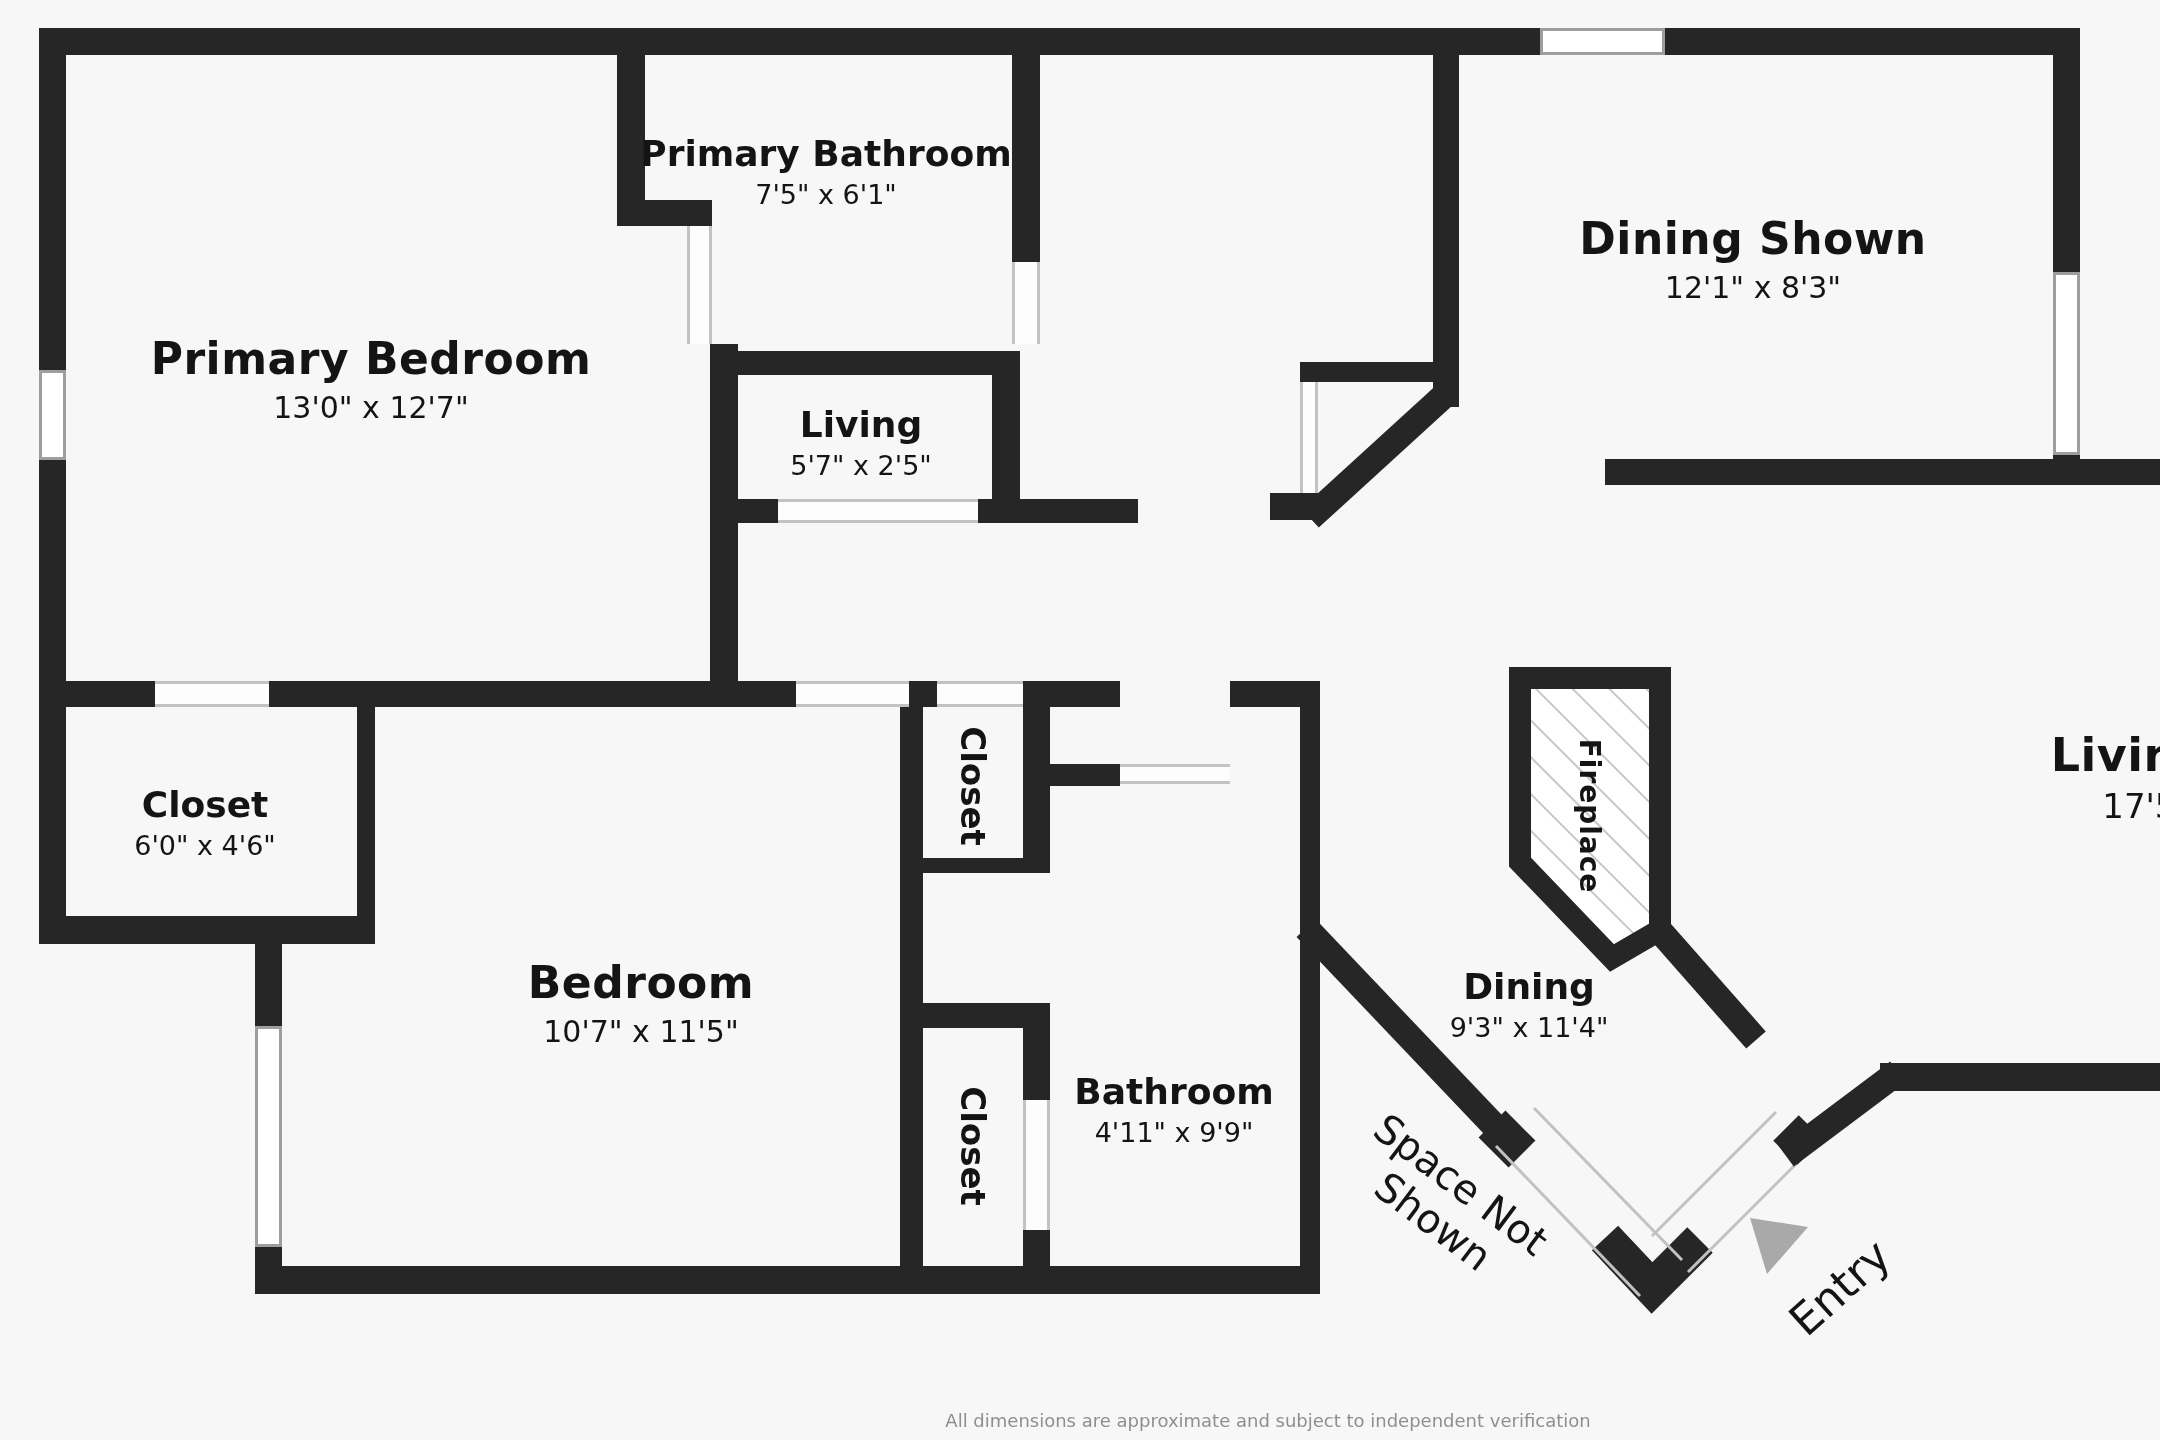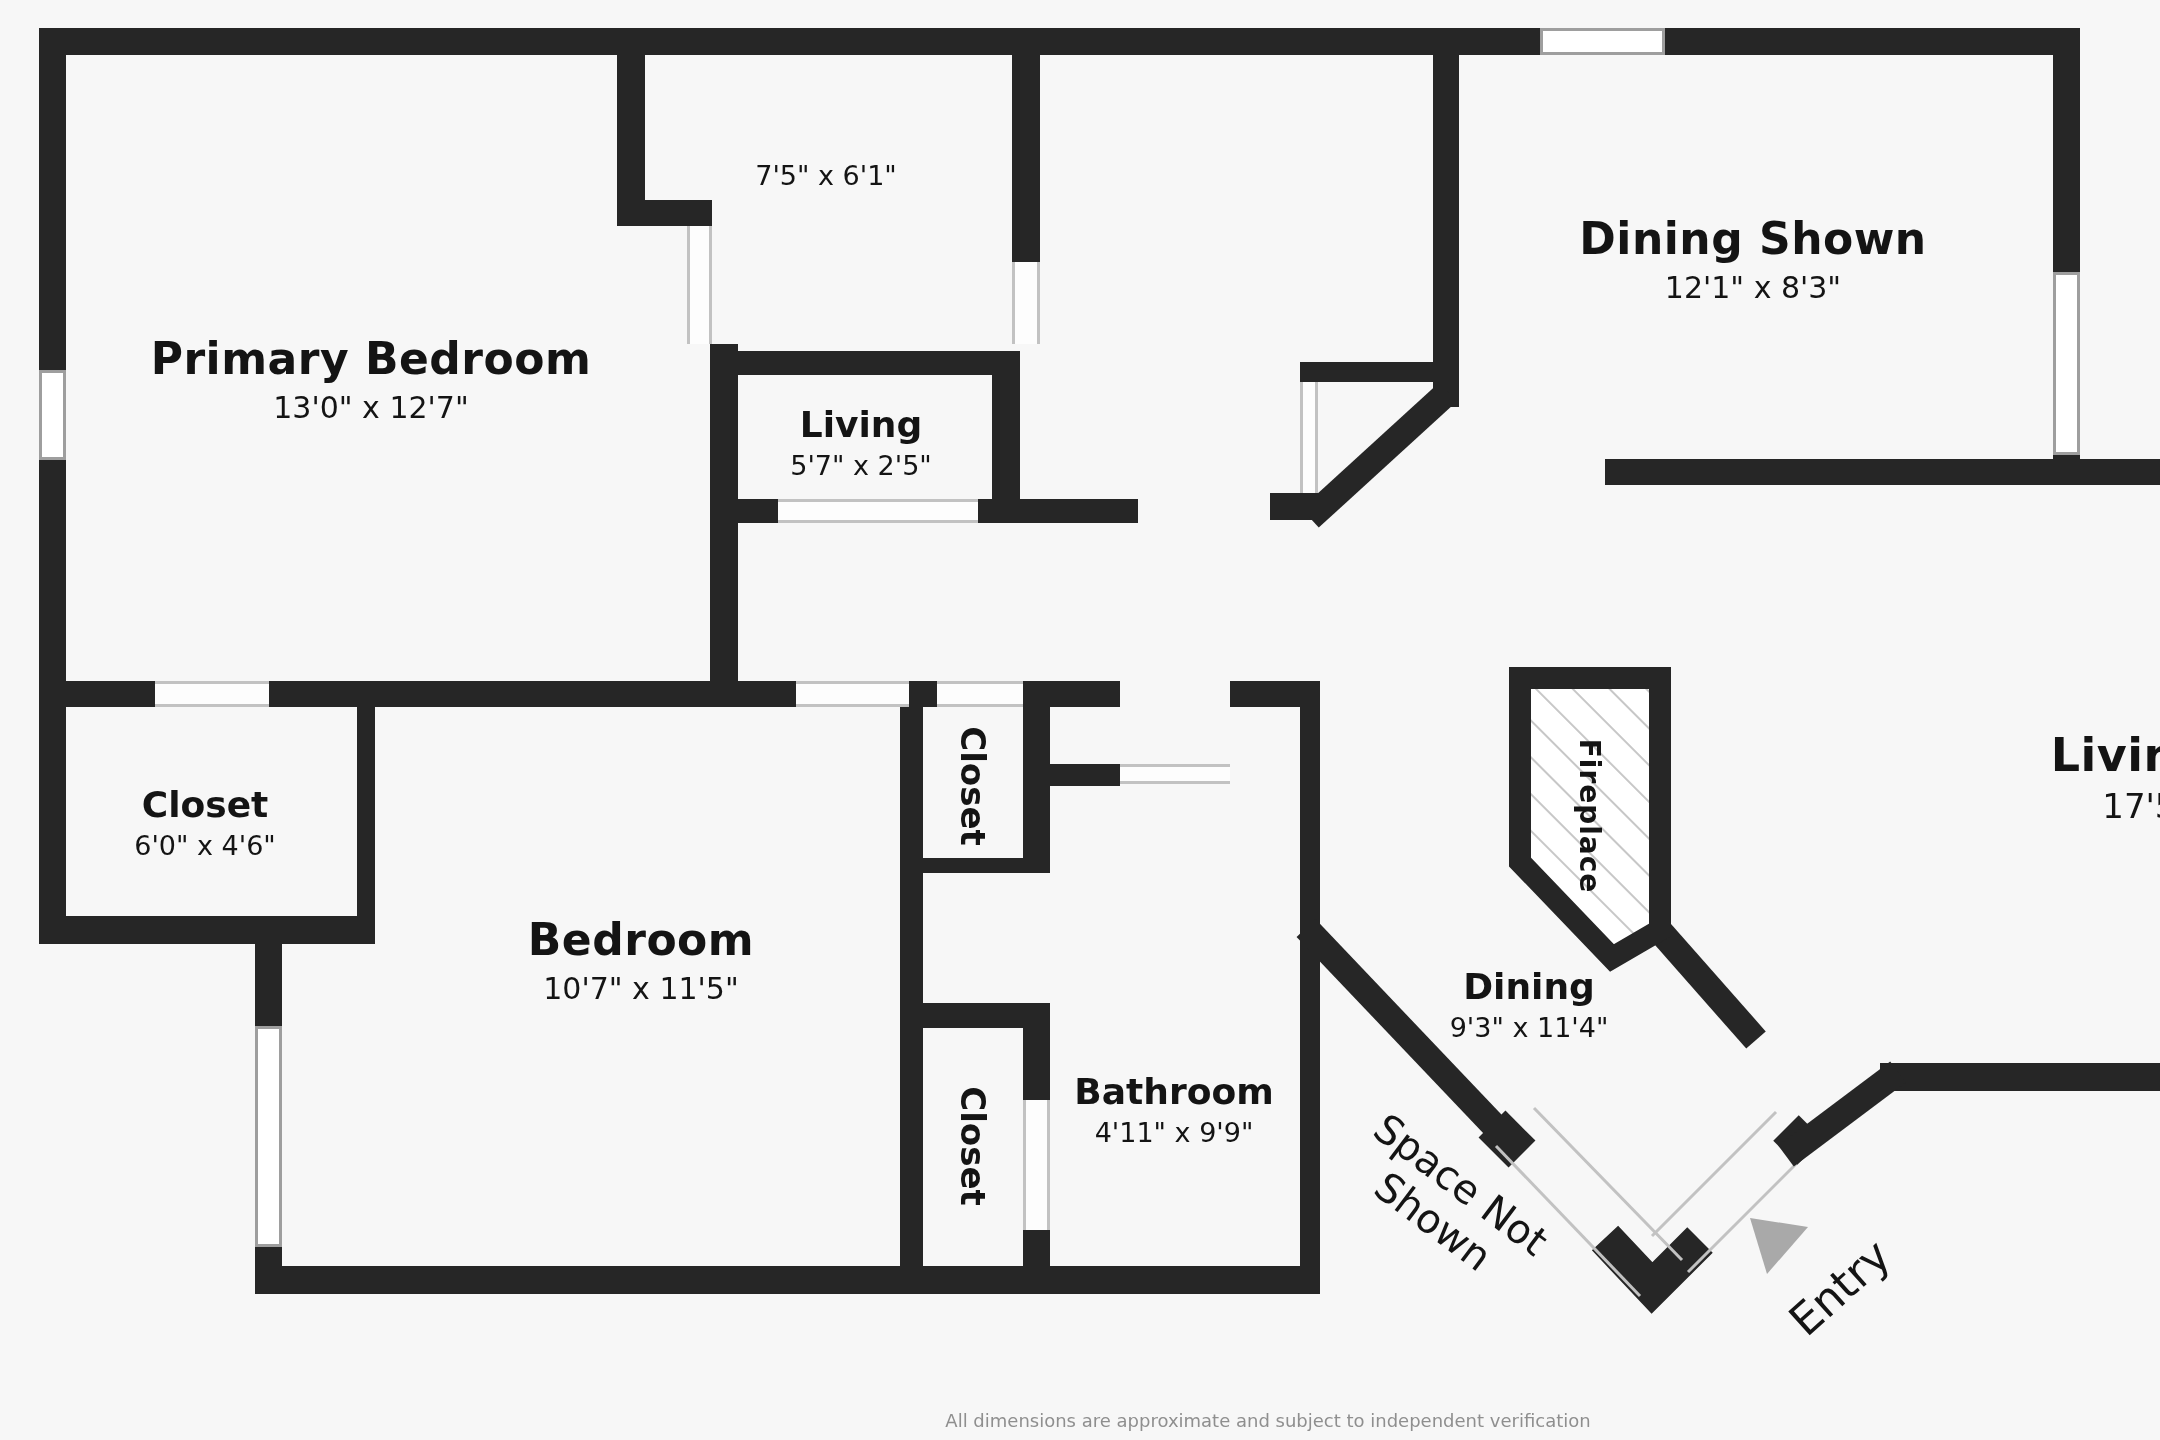--- a/index.html
+++ b/index.html
@@ -113,20 +113,21 @@
     <polygon class="fp" points="1520,678 1660,678 1660,930 1612,958 1520,862"></polygon>
     <polygon class="arrowhead" points="1750,1218 1808,1227 1767,1274"></polygon>
   </svg>
 
   <div class="lbl" style="left:371px;top:380px">
     <div class="name">Primary Bedroom</div>
     <div class="dims">13'0" x 12'7"</div>
   </div>
 
   <div class="lbl" style="left:826px;top:172px">
+    <div class="name-sm">Primary Bathroom</div>
     <div class="dims-sm">7'5" x 6'1"</div>
   </div>
 
 
   <div class="lbl" style="left:1753px;top:260px">
     <div class="name">Dining Shown</div>
     <div class="dims">12'1" x 8'3"</div>
   </div>
 
   <div class="lbl" style="left:2213px;top:778px">
@@ -137,21 +138,21 @@
   <div class="lbl" style="left:861px;top:443px">
     <div class="name-sm">Living</div>
     <div class="dims-sm">5'7" x 2'5"</div>
   </div>
 
   <div class="lbl" style="left:205px;top:823px">
     <div class="name-sm">Closet</div>
     <div class="dims-sm">6'0" x 4'6"</div>
   </div>
 
-  <div class="lbl" style="left:641px;top:961px">
+  <div class="lbl" style="left:641px;top:1004px">
     <div class="name">Bedroom</div>
     <div class="dims">10'7" x 11'5"</div>
   </div>
 
   <div class="lbl" style="left:1174px;top:1110px">
     <div class="name-sm">Bathroom</div>
     <div class="dims-sm">4'11" x 9'9"</div>
   </div>
 
   <div class="lbl" style="left:1529px;top:1005px">

